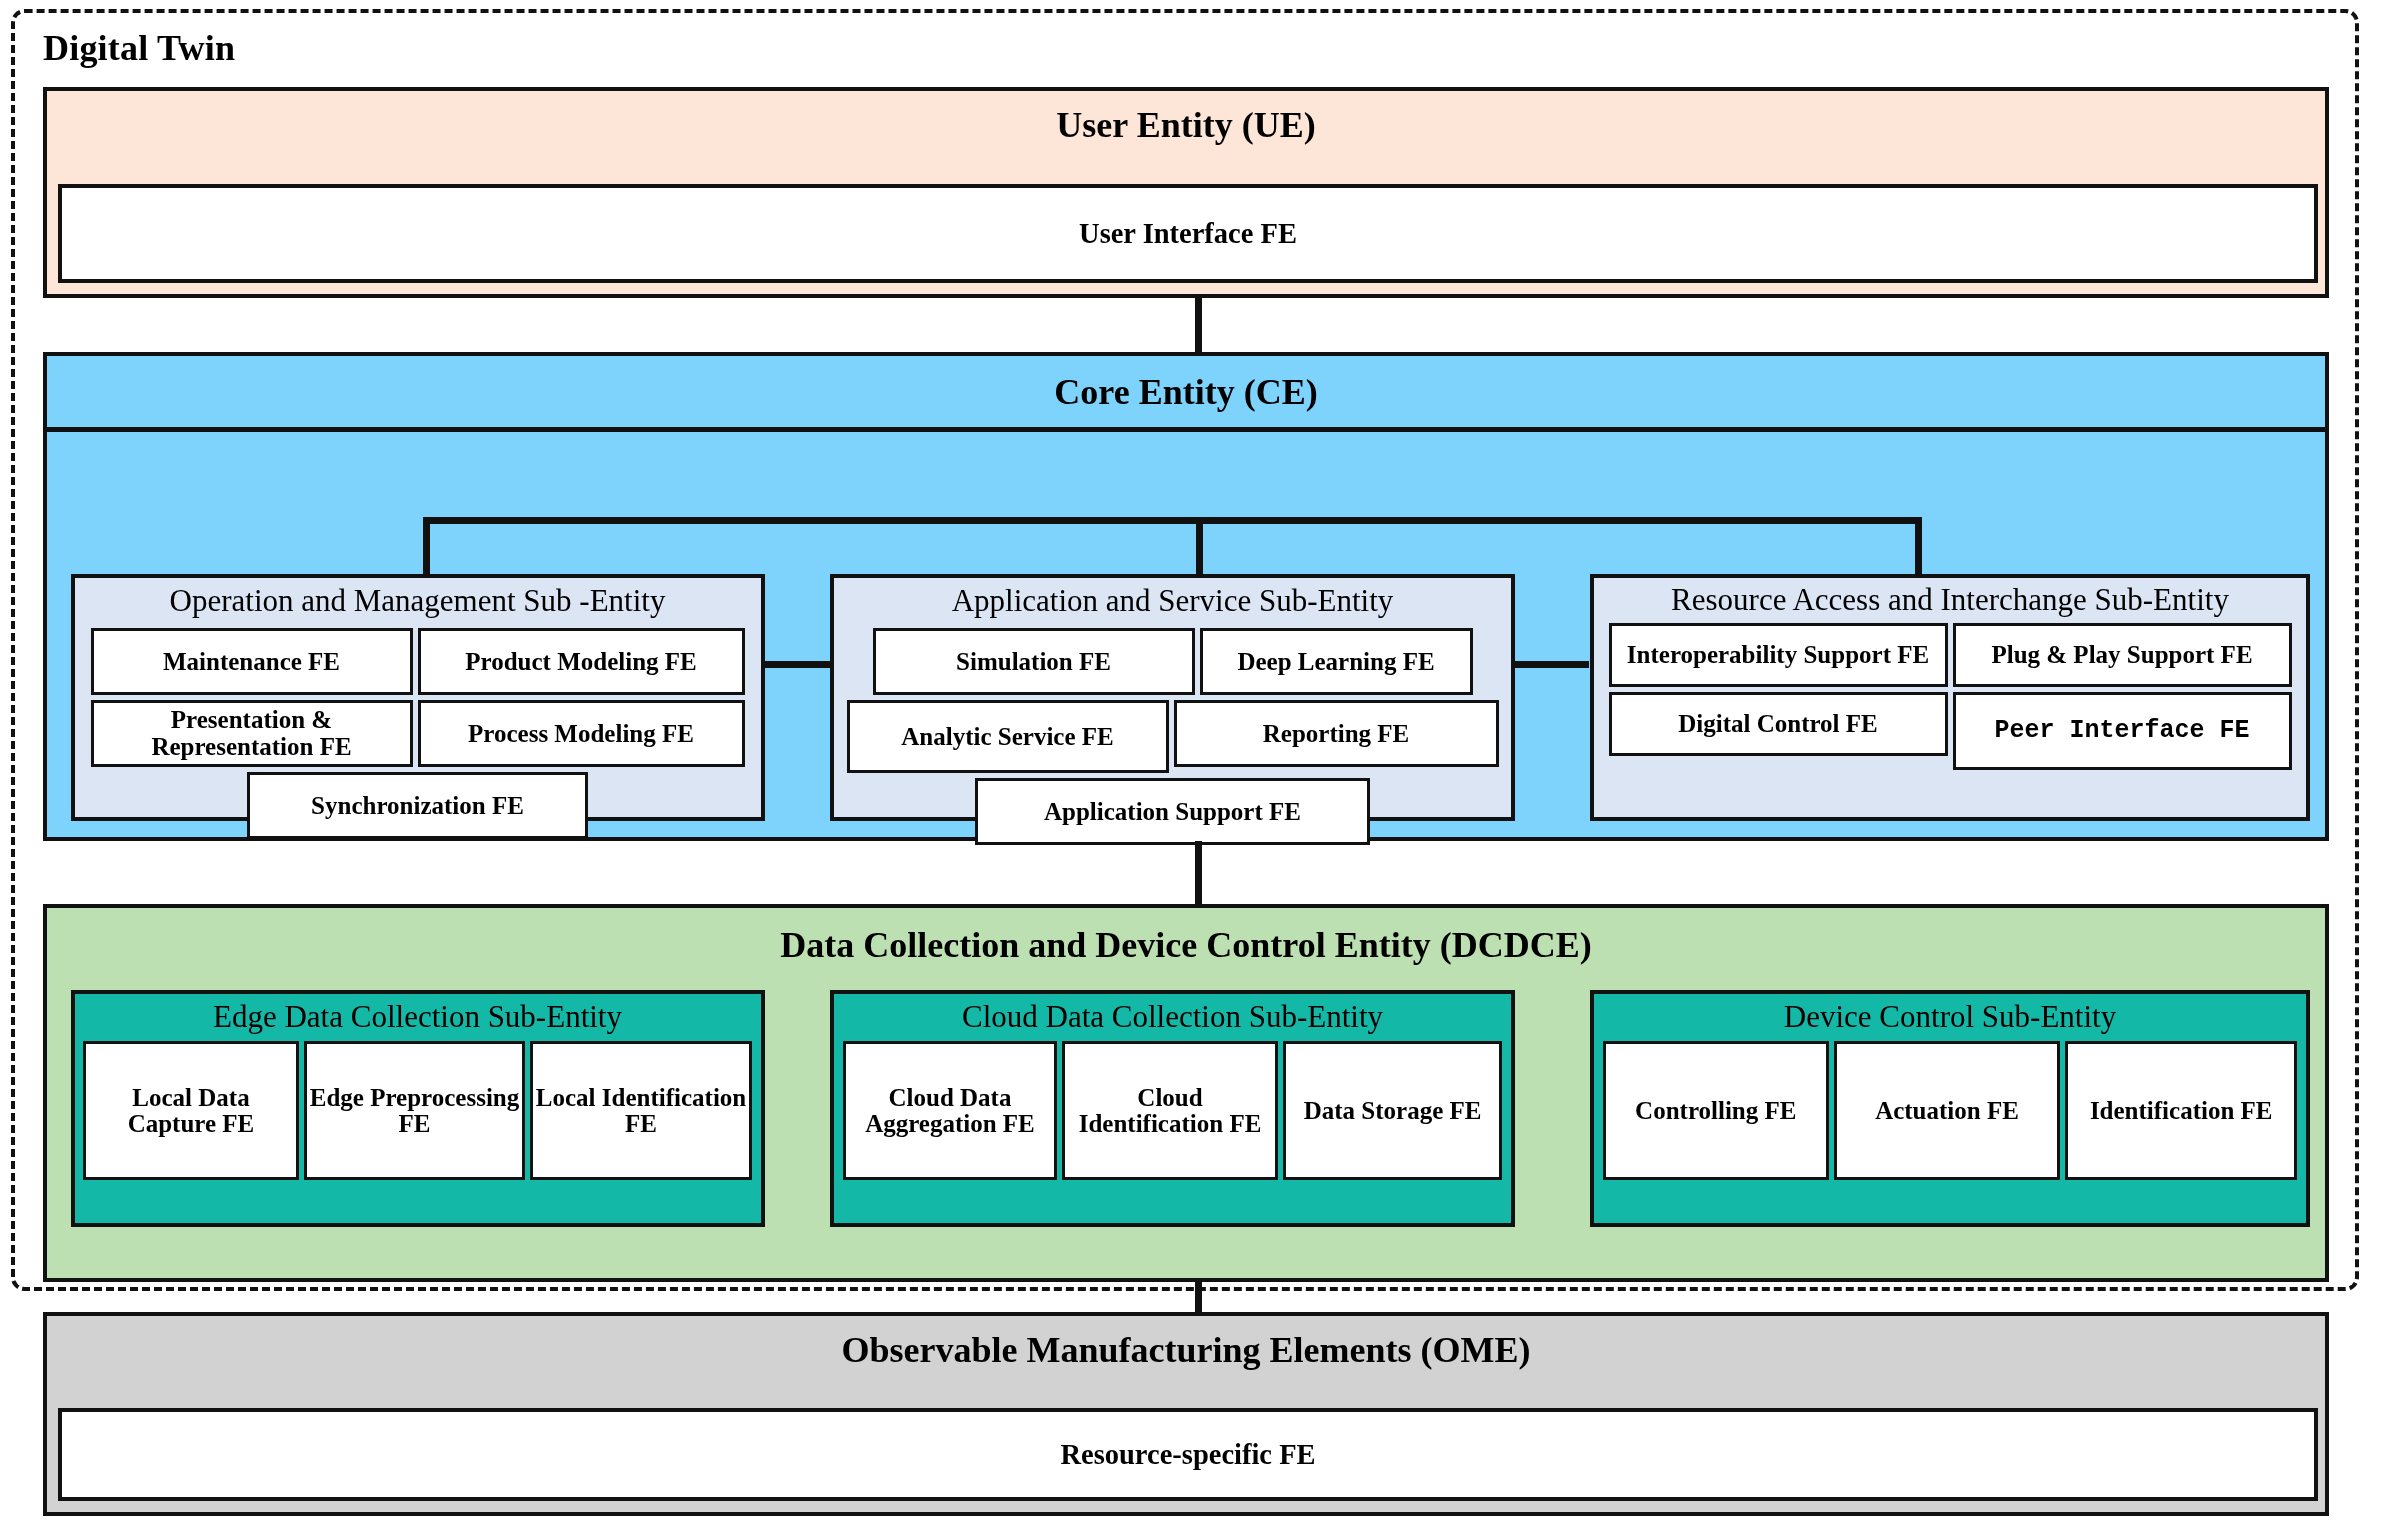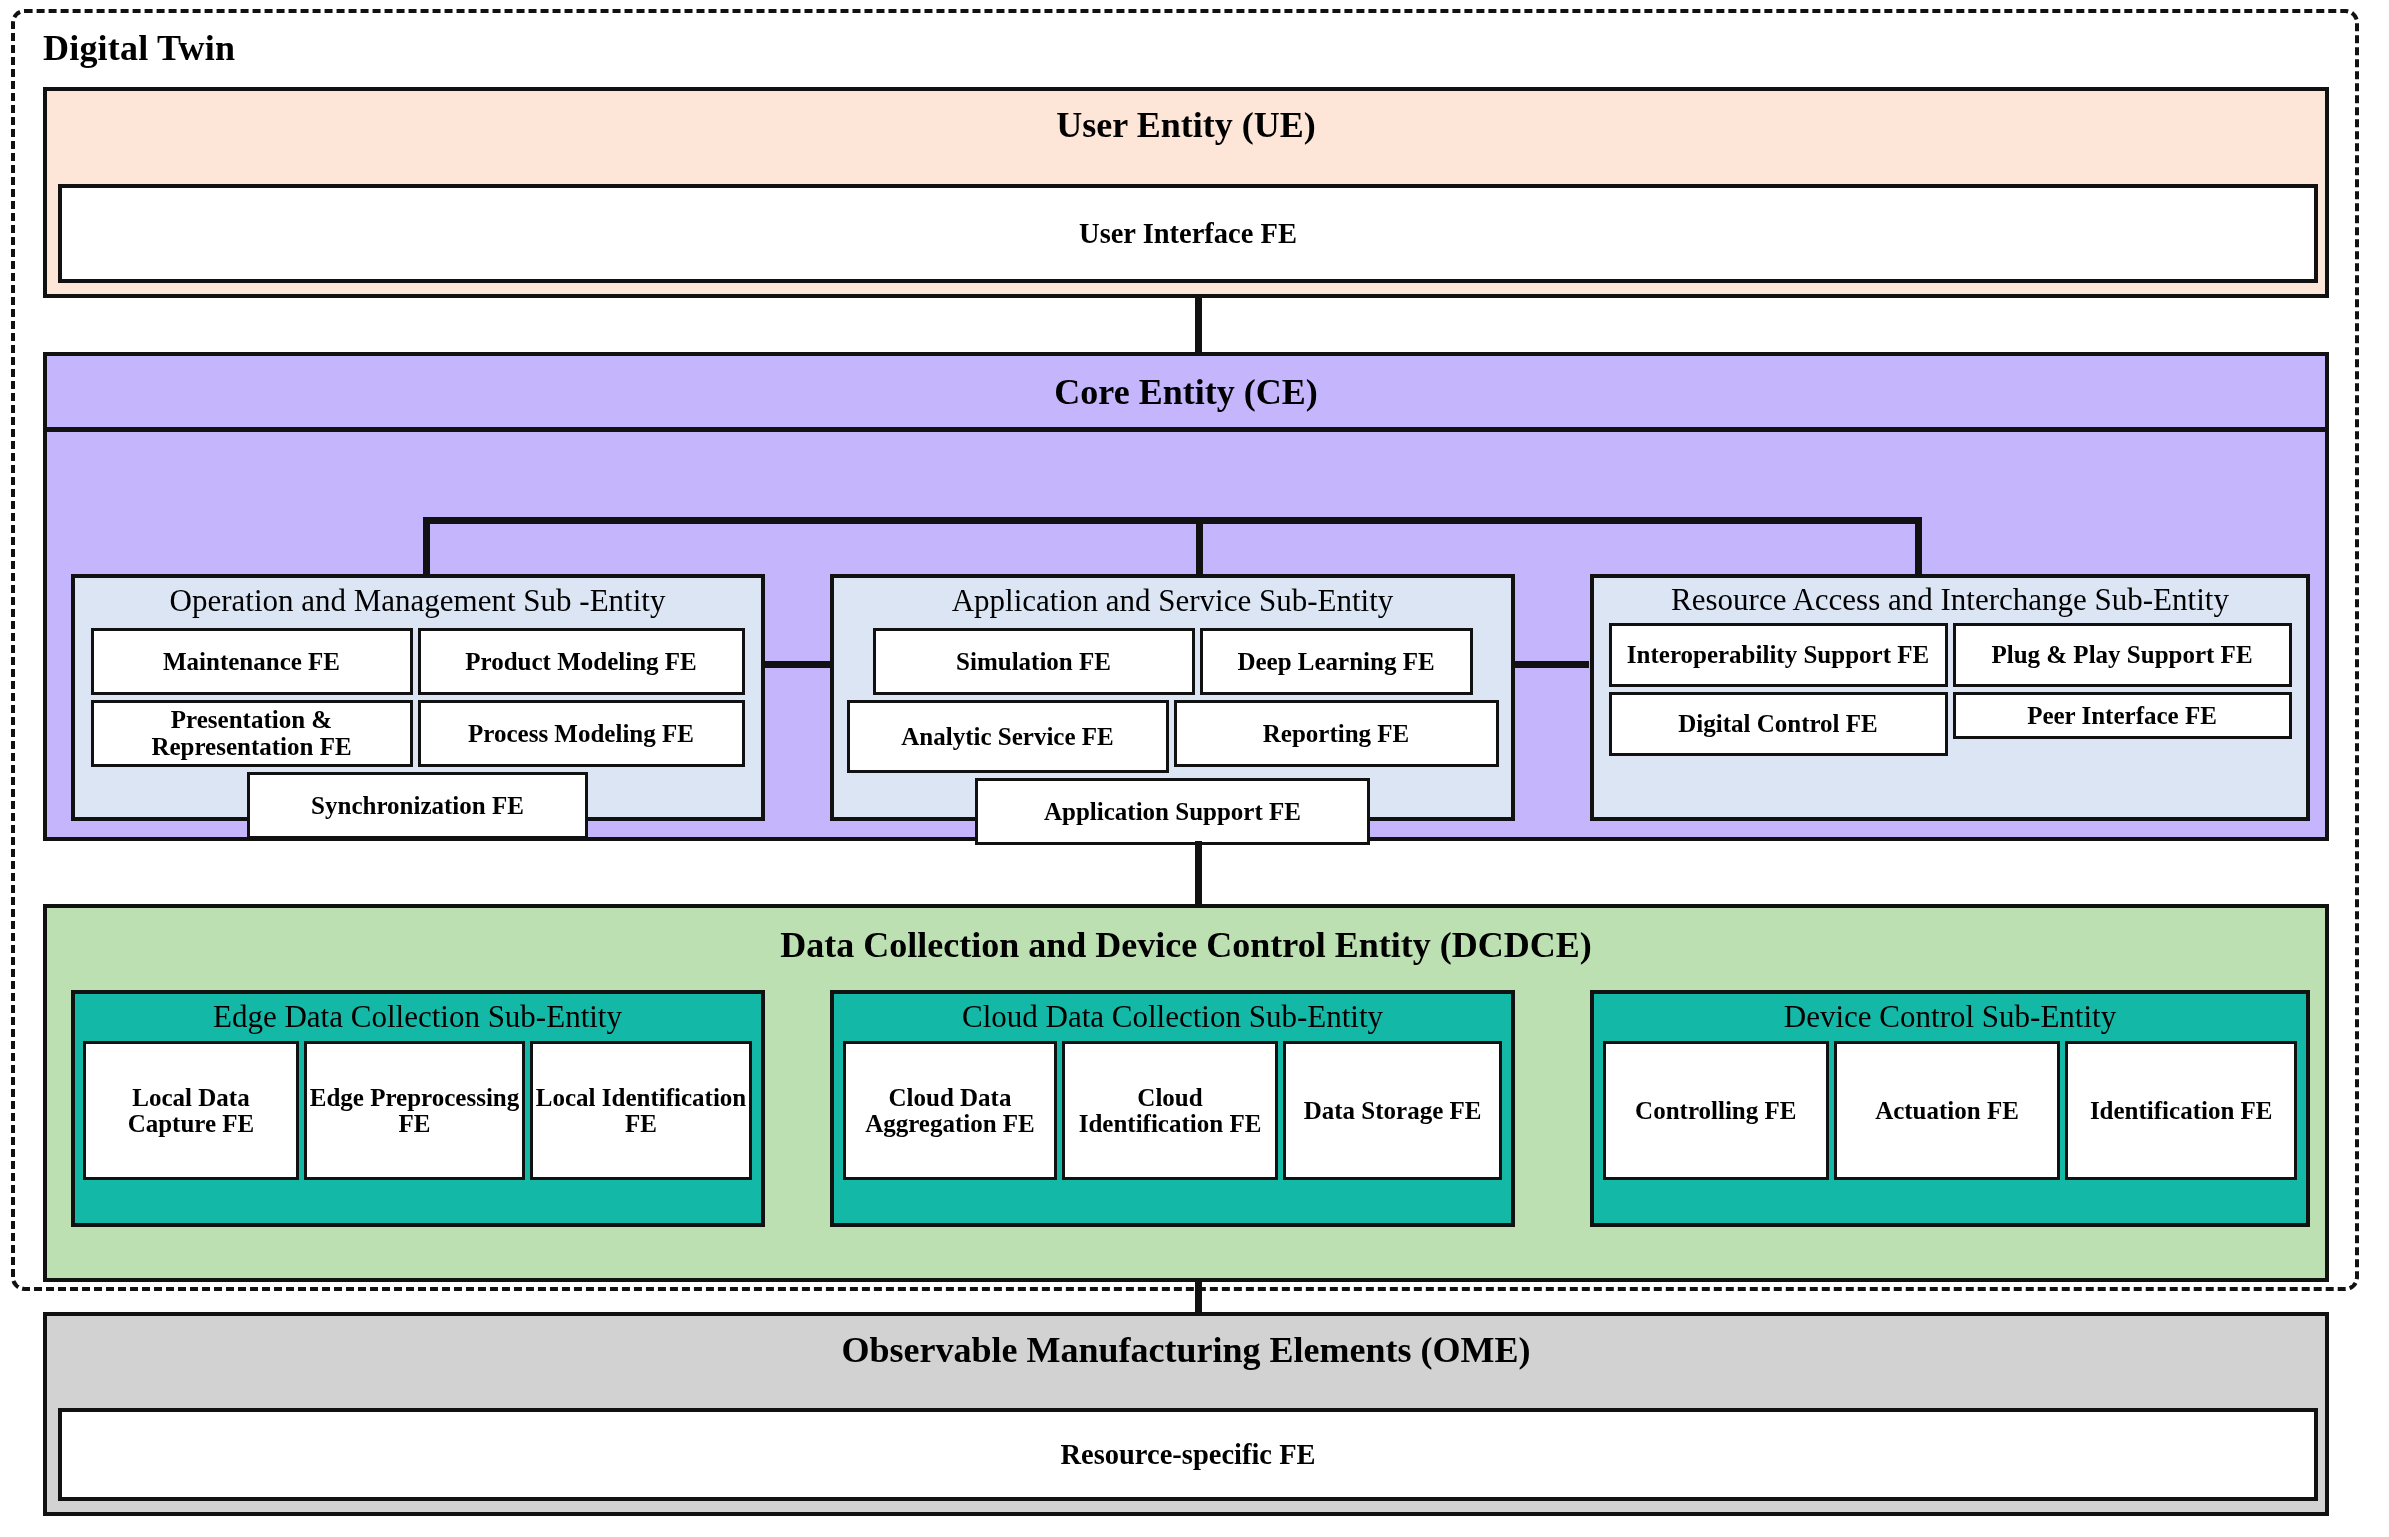--- a/index.html
+++ b/index.html
@@ -58,21 +58,21 @@
     left:43px;top:87px;width:2286px;height:211px;
     background:#FDE5D8;
   }
   .ue .fe-wide{
     position:absolute;left:11px;top:93px;width:2260px;height:99px;
   }
 
   
   .ce{
     left:43px;top:352px;width:2286px;height:489px;
-    background:#c4b5fd;
+    background:#7dd3fc;
   }
   .ce-head{
     position:absolute;left:0;top:0;width:100%;height:76px;
     border-bottom:5.6px solid #111;
     box-sizing:border-box;
     display:flex;align-items:center;justify-content:center;
     font-size:36px;font-weight:bold;
   }
 
   
@@ -191,21 +191,21 @@
         <div class="fe" style="width:395px;height:67px;">Application Support FE</div>
       </div>
     </div>
 
     <div class="subent" style="left:1543px;top:218px;width:720px;height:247px;">
       <div class="subent-title" style="padding:6.2px 21px 2.5px 21px;">Resource Access and Interchange Sub-Entity</div>
       <div class="fe-grid" style="padding-top:1.2px;">
         <div class="fe" style="width:339px;height:64px;">Interoperability Support FE</div>
         <div class="fe" style="width:339px;height:64px;">Plug &amp; Play Support FE</div>
         <div class="fe" style="width:339px;height:64px;">Digital Control FE</div>
-        <div class="fe" style="width:339px;height:47px;">Peer Interface FE</div>
+        <div class="fe" style="width:339px;height:78px;font-family:Liberation Mono, monospace;">Peer Interface FE</div>
       </div>
     </div>
   </div>
 
   <div class="trunk" style="left:1195px;top:841px;height:63px;"></div>
 
   <div class="entity dcdce">
     <div class="dcdce-head">Data Collection and Device Control Entity (DCDCE)</div>
 
     <div class="gsub" style="left:23.5px;top:82px;width:694px;height:237px;">

